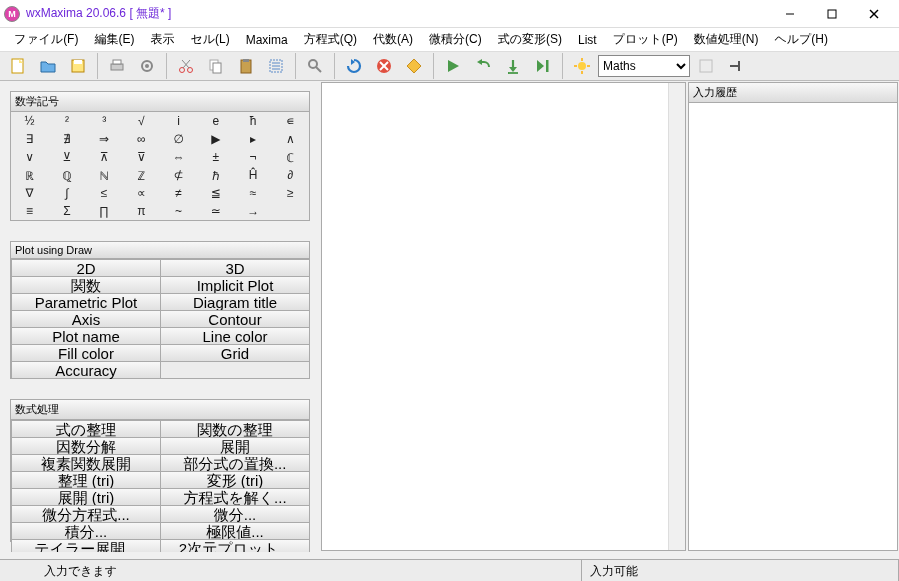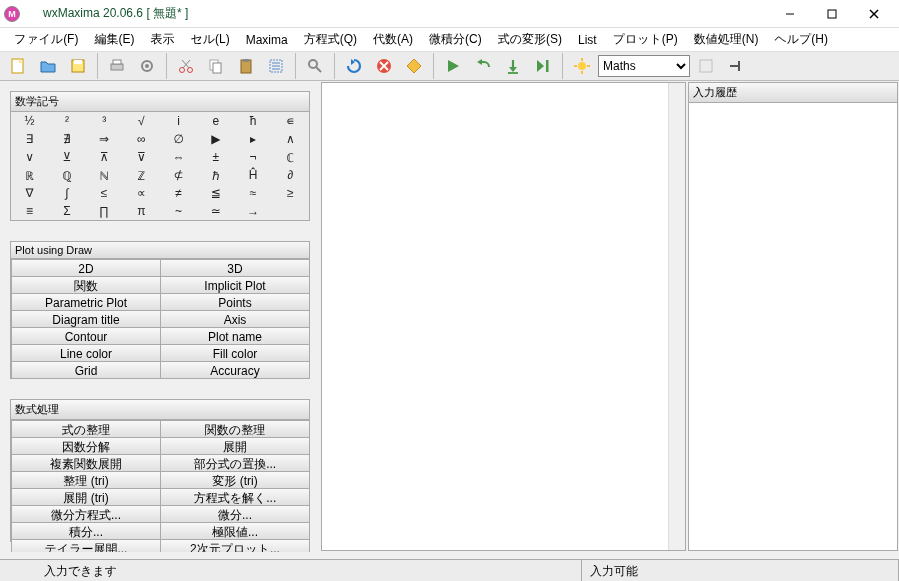--- a/index.html
+++ b/index.html
@@ -21,21 +21,21 @@
   border-bottom: 1px solid #ddd;
 }
 .titlebar .appicon {
   width: 16px; height: 16px;
   background: #d4a; border-radius: 50%;
   border: 1px solid #888;
   margin-right: 6px;
   display: flex; align-items: center; justify-content: center;
   font-size: 9px; color: #fff; font-weight: bold;
 }
-.titlebar .title { flex: 1; font-size: 12px; color: #14532d; margin-left: 17px; }
+.titlebar .title { flex: 1; font-size: 12px; color: #6d28d9; }
 .winbtns { display: flex; }
 .winbtn {
   width: 42px; height: 28px;
   display: flex; align-items: center; justify-content: center;
   font-size: 13px;
 }
 .menubar {
   height: 24px; background: #fff;
   display: flex; align-items: center;
   padding: 0 6px;
@@ -92,21 +92,21 @@
   font-size: 12px; color: #222;
   cursor: pointer;
 }
 .btn-grid2 {
   display: grid;
   grid-template-columns: 1fr 1fr;
 }
 .pbtn {
   border: 1px solid #aaa;
   background: linear-gradient(#f8f8f8,#e0e0e0);
-  font-size: 12px;
+  font-size: 15px;
   text-align: center;
   padding: 1px 2px;
   height: 18px;
   line-height: 16px;
   cursor: pointer;
   margin: 0 -1px -1px 0;
 }
 .center-col {
   flex: 1;
   display: flex;
@@ -391,21 +391,20 @@
     </div>
 
     <div class="panel">
       <div class="panel-hdr">Plot using Draw</div>
       <div class="btn-grid2" id="plotgrid">
           <div class="pbtn">2D</div>
           <div class="pbtn">3D</div>
           <div class="pbtn">関数</div>
           <div class="pbtn">Implicit Plot</div>
           <div class="pbtn">Parametric Plot</div>
-          <div class="pbtn">Points</div>
           <div class="pbtn">Diagram title</div>
           <div class="pbtn">Axis</div>
           <div class="pbtn">Contour</div>
           <div class="pbtn">Plot name</div>
           <div class="pbtn">Line color</div>
           <div class="pbtn">Fill color</div>
           <div class="pbtn">Grid</div>
           <div class="pbtn">Accuracy</div>
         </div>
     </div>

